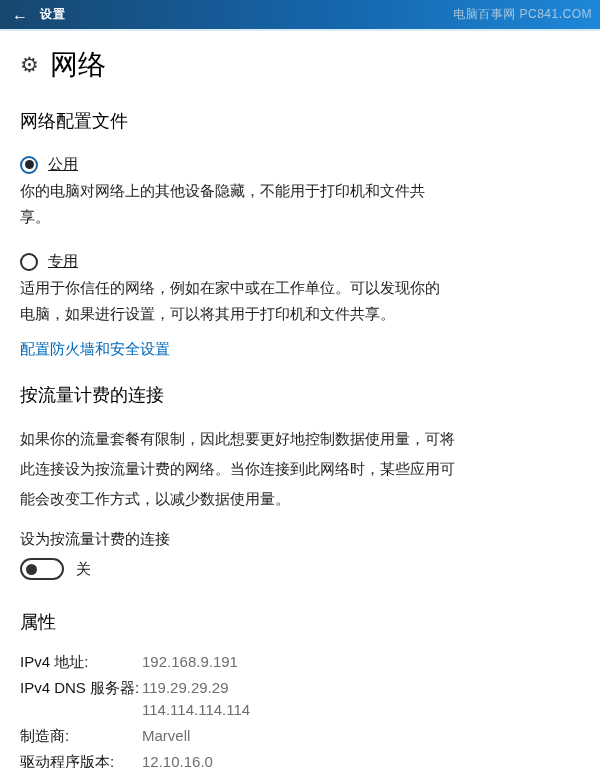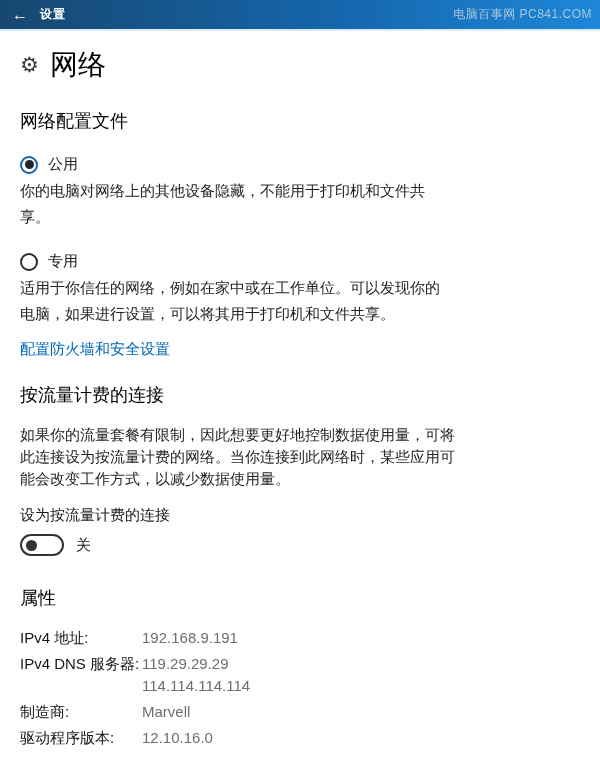--- a/index.html
+++ b/index.html
@@ -35,32 +35,32 @@
   
   .radio-row{display:flex;align-items:center;margin-top:22px;cursor:pointer;}
   .radio-outer{
     width:18px;height:18px;border-radius:50%;
     border:2px solid #2b2b2b;box-sizing:border-box;
     display:inline-flex;align-items:center;justify-content:center;
     flex:0 0 auto;
   }
   .radio-outer.selected{border-color:#1464a5;}
   .radio-dot{width:9px;height:9px;border-radius:50%;background:#20262c;}
-  .radio-label{margin-left:10px;font-size:15px;color:#1a1a1a;}
+  .radio-label{margin-left:10px;font-size:15px;color:#1a1a1a;text-decoration:underline;}
   .option-desc{
     font-size:15px;line-height:26px;color:#1f1f1f;
     max-width:432px;margin-top:4px;
   }
   .link{
     display:inline-block;margin-top:13px;
     color:#0067b8;font-size:15px;cursor:pointer;text-decoration:none;
   }
   #metered-heading{margin-top:24px;}
   .metered-desc{
-    font-size:15px;line-height:22px;color:#1f1f1f;
+    font-size:15px;line-height:30px;color:#1f1f1f;
     max-width:438px;margin-top:17px;
   }
   .toggle-label{font-size:15px;color:#1a1a1a;margin-top:16px;}
   .toggle-row{display:flex;align-items:center;margin-top:9px;}
   .toggle{
     width:40px;height:18px;border:2px solid #333;border-radius:11px;
     position:relative;display:inline-block;cursor:pointer;flex:0 0 auto;
   }
   .toggle .knob{
     position:absolute;left:4px;top:3.5px;width:11px;height:11px;border-radius:50%;

